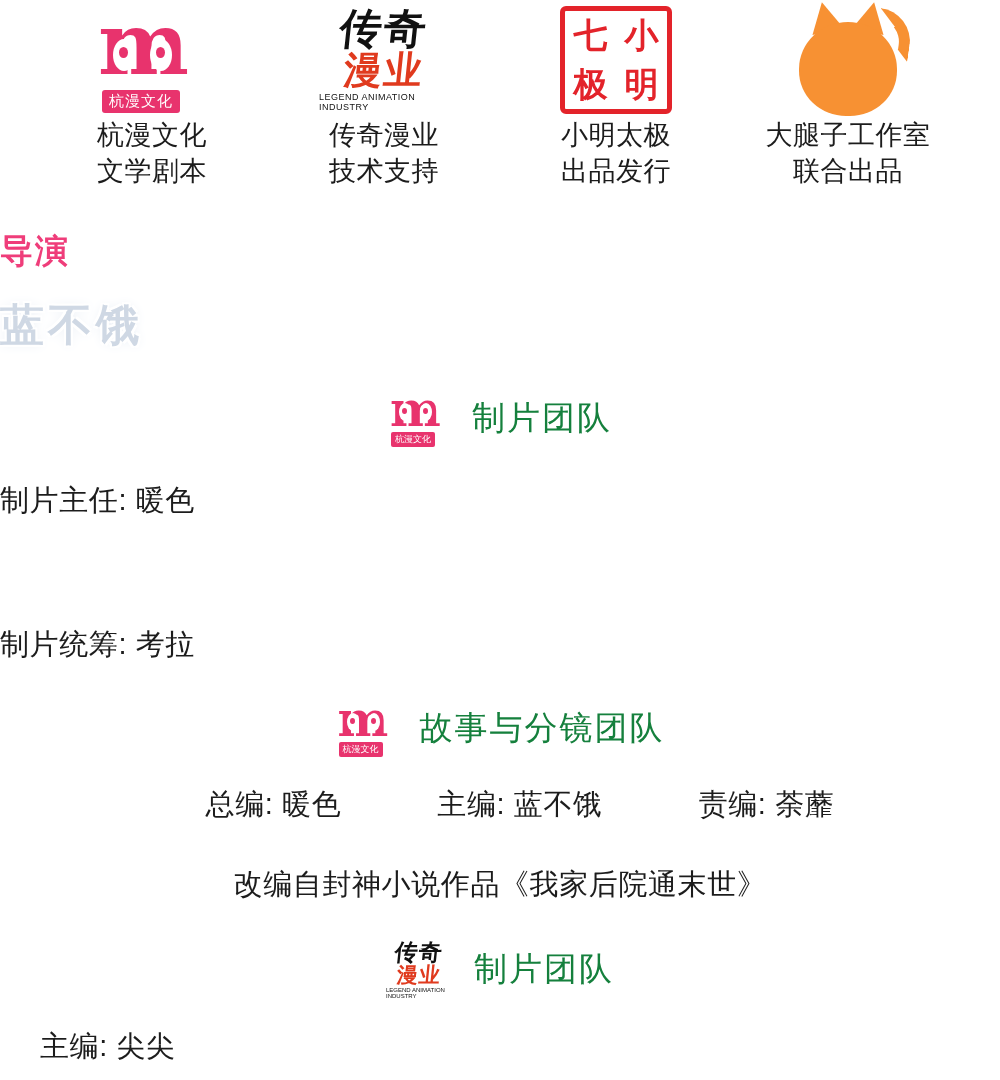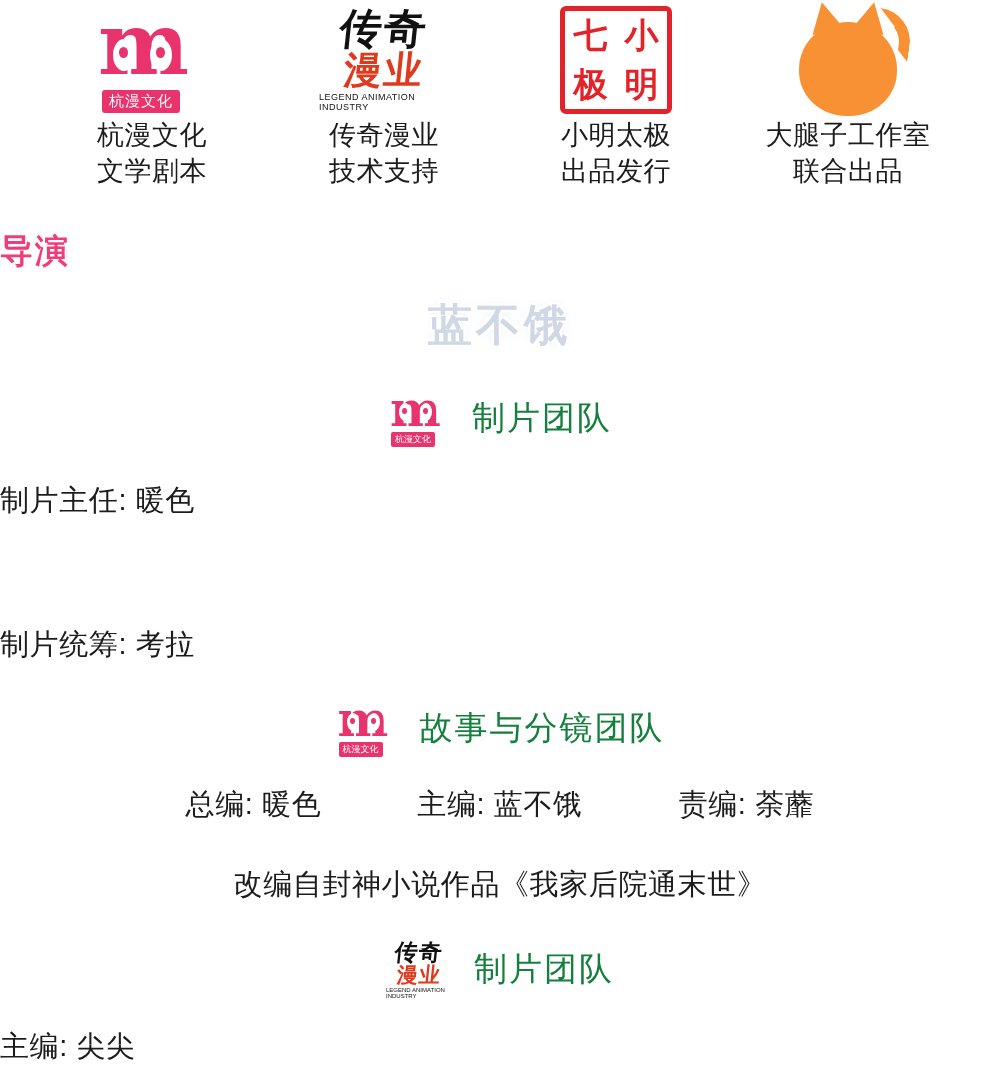--- a/index.html
+++ b/index.html
@@ -151,21 +151,20 @@
   .director-title {
     margin-top: 40px;
     text-align: left;
     font-size: 33px;
     font-weight: 700;
     color: #ef3d7a;
     letter-spacing: 2px;
   }
   .director-name {
     margin-top: 22px;
-    text-align: center;
     font-size: 44px;
     font-weight: 700;
     letter-spacing: 4px;
     color: #cfd8e4;
     text-shadow:
       0 0 2px #ffffff,
       2px 2px 0 #ffffff,
       -2px 2px 0 #ffffff,
       2px -2px 0 #ffffff,
       -2px -2px 0 #ffffff,
@@ -235,21 +234,21 @@
     justify-content: center;
     align-items: baseline;
     color: #1c1c1c;
     font-size: 29px;
     letter-spacing: 0.6px;
   }
   .credit-row.gap-wide { gap: 104px; flex-direction: column; }
   .credit-row.gap-mid  { gap: 96px; }
   .credit-row .item { white-space: nowrap; }
 
-  .mt-28 { margin-top: 28px; }
+  .mt-28 { margin-top: 28px; padding-left: 40px; }
   .mt-34 { margin-top: 34px; }
   .mt-40 { margin-top: 40px; justify-content: center; }
 </style>
 </head>
 <body>
 
 <div class="page">
 
   <div class="studio-row">
 

